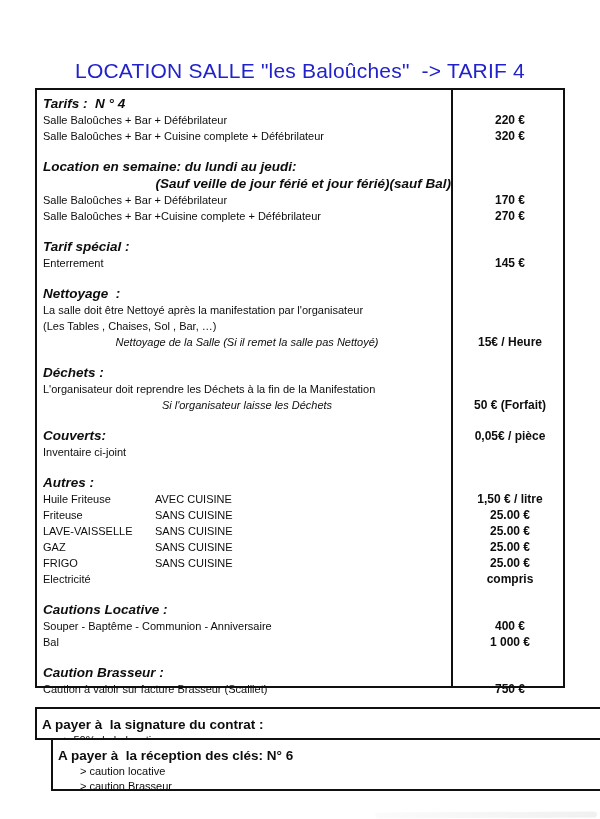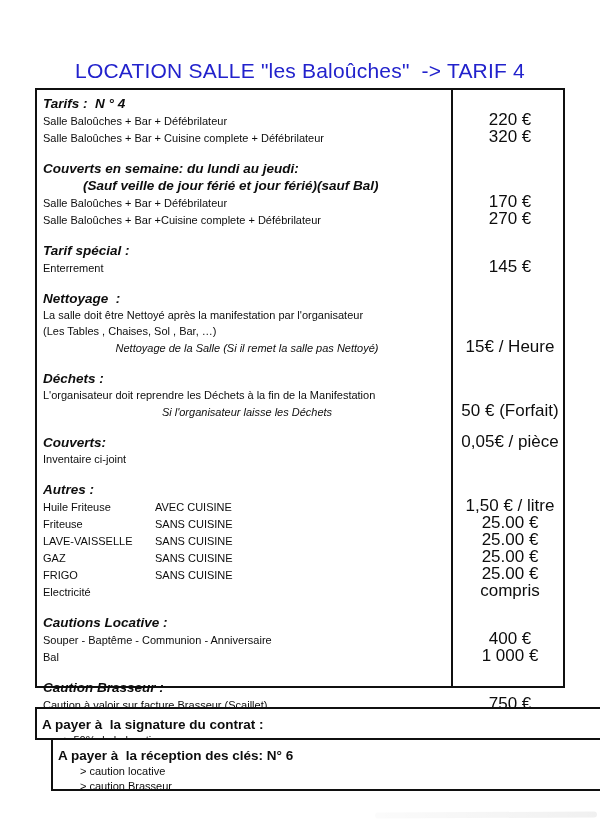--- a/index.html
+++ b/index.html
@@ -31,29 +31,29 @@
     width:2px; background:#101010;
   }
   .row { display:flex; align-items:baseline; padding-left:6px; }
   .cell-left {
     flex:1 1 auto; padding-right:6px;
     white-space:pre; overflow:hidden;
   }
   .cell-right {
     flex:0 0 auto; width:106px;
     text-align:center;
-    font-size:17px; line-height:16px;
-    font-weight:normal; font-style:normal;
+    font-size:12px; line-height:16px;
+    font-weight:bold; font-style:normal;
     white-space:pre;
   }
   .row.heading .cell-left {
     font-weight:bold; font-style:italic;
     font-size:13.5px; line-height:17px;
   }
-  .row.heading.indent .cell-left { padding-left:40px; }
+  .row.heading.indent .cell-left { padding-left:40px;text-align:right; }
   .row.item .cell-left, .row.item2 .cell-left {
     font-size:11px; line-height:16px;
   }
   .row.italic .cell-left { font-style:italic;text-align:center; }
   .item-name { display:inline-block; min-width:112px; }
   .spacer { height:14px; }
   .pay-box {
     position:absolute; left:35px;
     width:584px;
     border:2.5px solid #101010;
@@ -95,21 +95,21 @@
         <div class="row item">
           <div class="cell-left">Salle Baloûches + Bar + Défébrilateur</div>
           <div class="cell-right">220 €</div>
         </div>
         <div class="row item">
           <div class="cell-left">Salle Baloûches + Bar + Cuisine complete + Défébrilateur</div>
           <div class="cell-right">320 €</div>
         </div>
         <div class="spacer"></div>
         <div class="row heading">
-          <div class="cell-left">Couverts en semaine: du lundi au jeudi:</div>
+          <div class="cell-left">Location en semaine: du lundi au jeudi:</div>
           <div class="cell-right"></div>
         </div>
         <div class="row heading indent">
           <div class="cell-left">(Sauf veille de jour férié et jour férié)(sauf Bal)</div>
           <div class="cell-right"></div>
         </div>
         <div class="row item">
           <div class="cell-left">Salle Baloûches + Bar + Défébrilateur</div>
           <div class="cell-right">170 €</div>
         </div>

